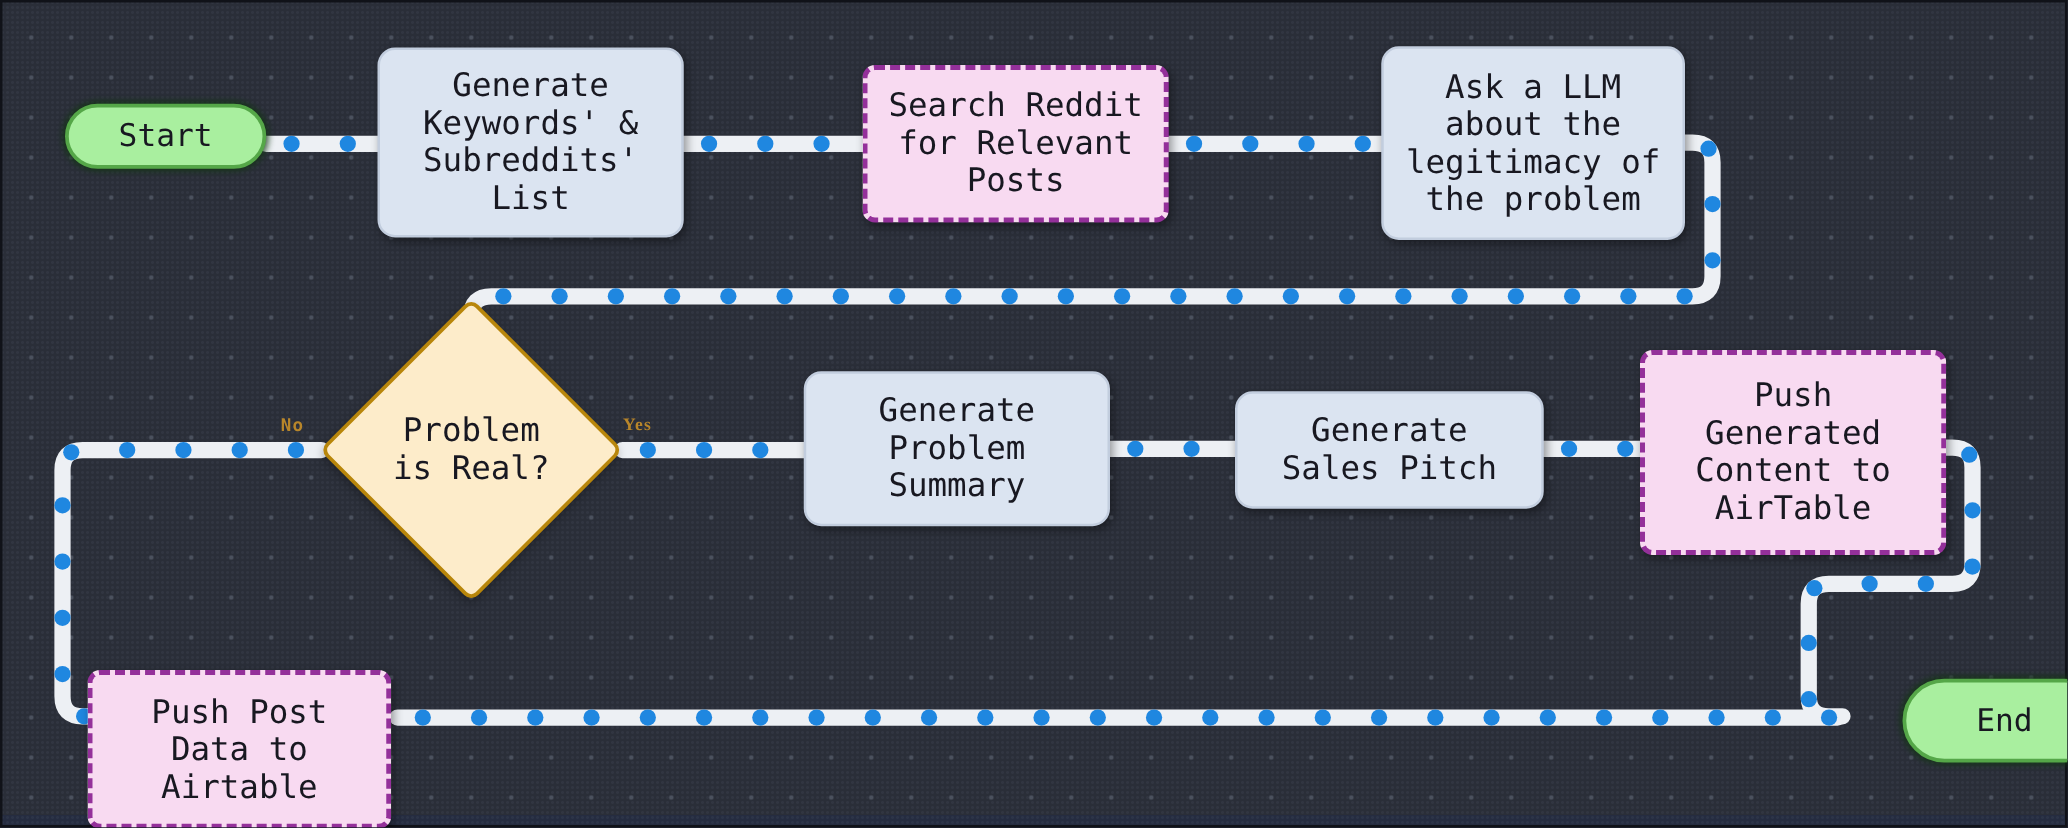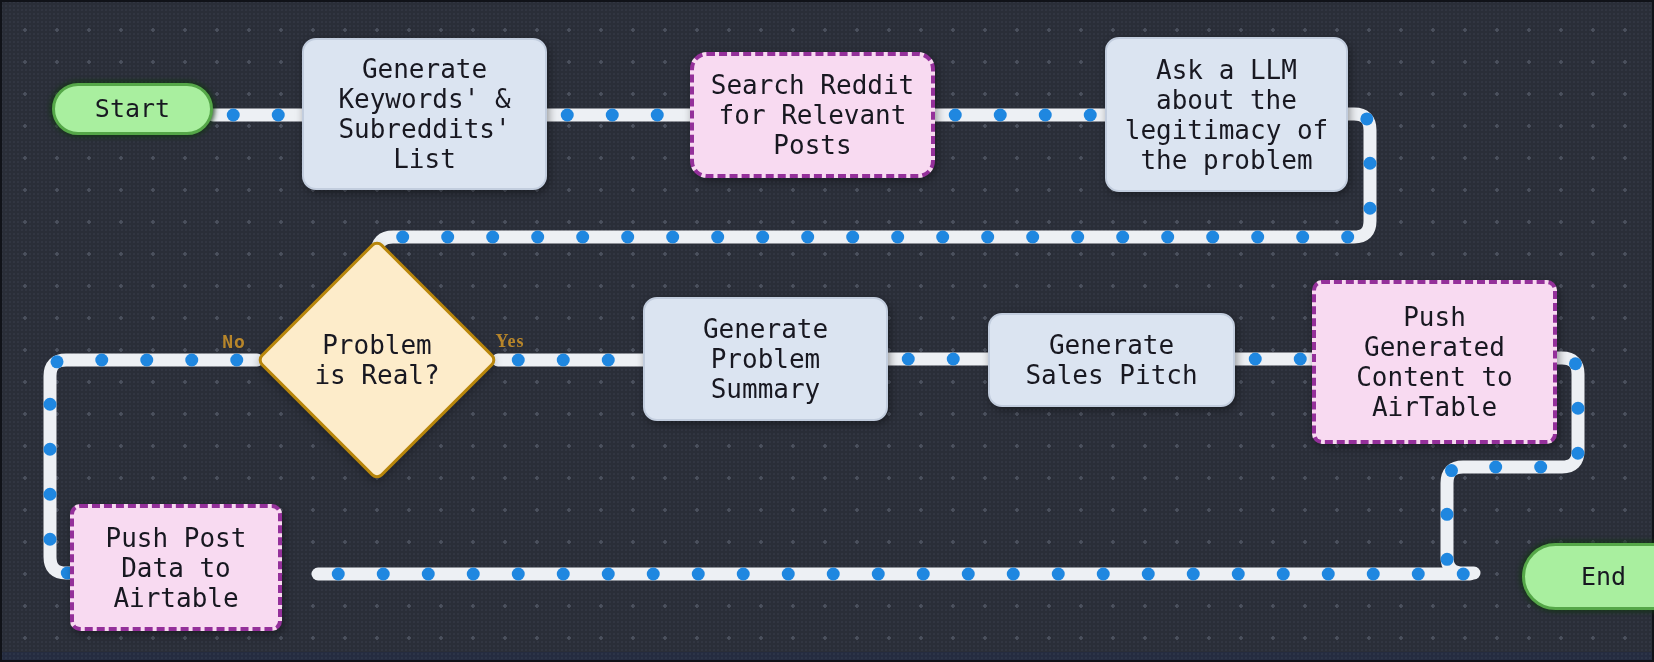--- a/index.html
+++ b/index.html
@@ -40,21 +40,21 @@
   }
   .decision{background:transparent;border:none;box-shadow:none;}
   .diamond-shape{
     position:absolute;inset:0;
     background:#fdecca;border:3px solid #b8860b;border-radius:8px;
     transform:rotate(45deg);
     box-shadow:2px 3px 8px rgba(0,0,0,0.25);
   }
   .edge-label{
     position:absolute;z-index:3;transform:translate(-50%,-50%);
-    font-size:18px;font-weight:bold;color:#b8862a;letter-spacing:1px;
+    font-size:14px;font-weight:bold;color:#b8862a;letter-spacing:1px;
   }
 </style>
 </head>
 <body>
 
 <div id="diagram">
   <svg id="edges" width="1654" height="662">
       <path d="M 213 115 L 302 115" fill="none" stroke="#edf0f4" stroke-width="13" stroke-linecap="round" stroke-linejoin="round"></path>
       <circle cx="233.25" cy="115" r="6.5" fill="#1f87e0"></circle>
       <circle cx="278.25" cy="115" r="6.5" fill="#1f87e0"></circle>
@@ -156,21 +156,21 @@
     <span class="node-label">Start</span>
   </div>
 
   <div class="node process" style="left: 302px; top: 38px; width: 245px; height: 152px;">
     <span class="node-label">Generate
 Keywords' &amp;
 Subreddits'
 List</span>
   </div>
 
-  <div class="node io" style="left: 690px; top: 52px; width: 245px; height: 126px; border-radius: 17px;">
+  <div class="node io" style="left: 690px; top: 52px; width: 245px; height: 126px;">
     <span class="node-label">Search Reddit
 for Relevant
 Posts</span>
   </div>
 
   <div class="node process" style="left: 1105px; top: 37px; width: 243px; height: 155px;">
     <span class="node-label">Ask a LLM
 about the
 legitimacy of
 the problem</span>
@@ -193,21 +193,21 @@
 Sales Pitch</span>
   </div>
 
   <div class="node io" style="left: 1312px; top: 280px; width: 245px; height: 164px;">
     <span class="node-label">Push
 Generated
 Content to
 AirTable</span>
   </div>
 
-  <div class="node io" style="left: 70px; top: 504px; width: 212px; height: 127px;">
+  <div class="node io" style="left: 70px; top: 536px; width: 243px; height: 127px;">
     <span class="node-label">Push Post
 Data to
 Airtable</span>
   </div>
 
   <div class="node terminal" style="left: 1522px; top: 543px; width: 163px; height: 67px;">
     <span class="node-label">End</span>
   </div>
 
   <div class="edge-label" style="left: 234px; top: 341px; color: rgb(184, 134, 42);">No</div>

